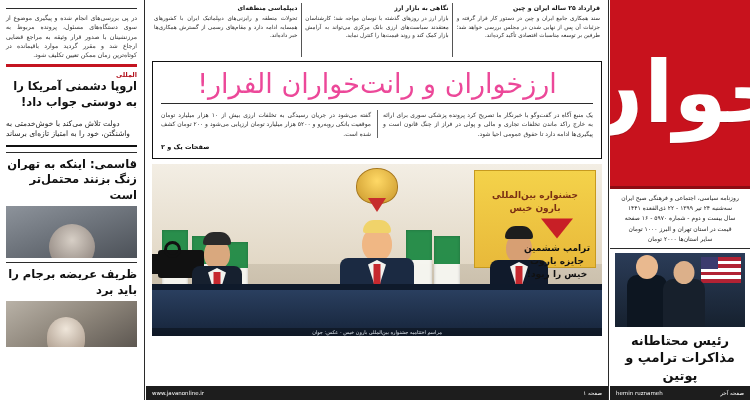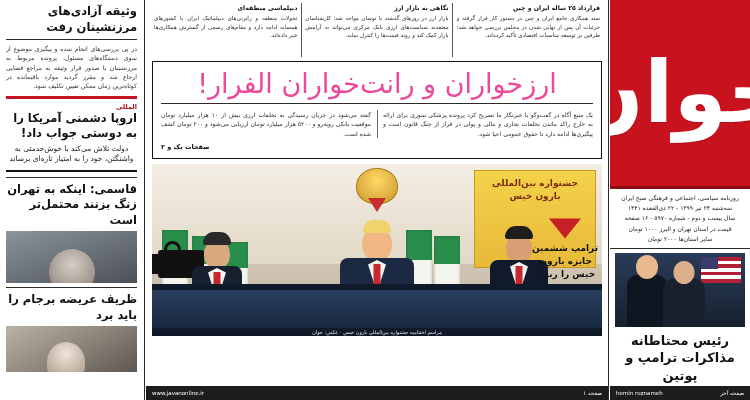--- a/index.html
+++ b/index.html
@@ -34,21 +34,21 @@
   
   .l-head{
     font-size:11.5px;font-weight:bold;line-height:1.35;
     text-align:right;direction:rtl;color:#111;
   }
   .l-body{
     font-size:6.2px;line-height:1.5;text-align:justify;direction:rtl;color:#333;
     margin-top:3px;
   }
   .l-kicker{font-size:6.5px;color:#b3121d;font-weight:bold;direction:rtl;text-align:right;}
-  .l-sub{font-size:7.5px;line-height:1.4;direction:rtl;text-align:center;color:#222;margin-top:2px;}
+  .l-sub{font-size:7.5px;line-height:1.4;direction:rtl;text-align:left;color:#222;margin-top:8px;}
   .redbar{height:3px;background:#c41420;margin:5px 0 4px;}
   .l-block{margin-bottom:4px;}
   .l-portrait{
     width:100%;height:52px;margin-top:3px;
     background:linear-gradient(160deg,#8d939b 0%,#6f757d 45%,#4c5158 100%);
     position:relative;overflow:hidden;
   }
   .l-portrait:after{
     content:"";position:absolute;left:50%;bottom:-12px;width:46px;height:46px;
     transform:translateX(-50%);border-radius:50%;
@@ -106,21 +106,21 @@
     position:absolute;left:0;right:0;top:0;height:58%;
     background:linear-gradient(180deg,#f3eee4,#e2d8c6);
   }
   .ph-banner{
     position:absolute;right:6px;top:6px;width:120px;height:96px;
     background:linear-gradient(180deg,#f4d24a,#e8b93a);
     border:1px solid #c79a1f;transform:rotate(0deg);
   }
   .ph-banner .bt{
     position:absolute;inset:6px;direction:rtl;text-align:center;
-    font-size:9px;font-weight:bold;color:#7a2f13;line-height:1.5;
+    font-size:9px;font-weight:bold;color:#7a2f13;line-height:1.5;margin-top:12px;
   }
   .ph-crest{
     position:absolute;left:50%;top:4px;transform:translateX(-50%);
     width:40px;height:34px;border-radius:50% 50% 45% 45%;
     background:radial-gradient(circle at 50% 35%,#ffd966,#c9962a);
     border:1px solid #a8791f;
   }
   .ph-ribbon{
     position:absolute;left:50%;top:34px;transform:translateX(-50%);
     width:0;height:0;border-left:9px solid transparent;border-right:9px solid transparent;
@@ -163,21 +163,21 @@
     position:absolute;left:6px;bottom:58px;width:46px;height:28px;background:#111;border-radius:3px;
   }
   .camera:before{content:"";position:absolute;left:-10px;top:4px;width:12px;height:20px;background:#111;border-radius:2px;}
   .camera:after{content:"";position:absolute;left:6px;top:-9px;width:11px;height:11px;border-radius:50%;border:3px solid #111;}
   .ph-caption{
     position:absolute;left:0;bottom:0;width:100%;
     font-size:5px;color:#dfe6ee;direction:rtl;text-align:center;padding:1px 0;
     background:rgba(0,0,0,.35);
   }
   .m-sidecap{
-    position:absolute;right:0;top:50%;transform:translateY(-50%);
+    position:absolute;right:8px;top:50%;transform:translateY(-50%);
     width:74px;direction:rtl;text-align:center;
   }
   .m-sidecap .arrow{
     width:0;height:0;margin:0 auto 4px;border-left:16px solid transparent;
     border-right:16px solid transparent;border-top:20px solid #c81f26;
   }
   .m-sidecap .t{font-size:9px;font-weight:bold;line-height:1.45;color:#111;}
 
   
   .mast{
@@ -231,21 +231,20 @@
   }
 </style>
 </head>
 <body>
 
 <div class="page">
 
   <div class="col-left rtl">
 
     <div class="l-block">
-      <div class="l-head">وثیقه آزادی‌های مرزنشینان رفت</div>
       <div class="hr-thin"></div>
       <div class="l-body">در پی بررسی‌های انجام شده و پیگیری موضوع از سوی دستگاه‌های مسئول، پرونده مربوط به مرزنشینان با صدور قرار وثیقه به مراجع قضایی ارجاع شد و مقرر گردید موارد باقیمانده در کوتاه‌ترین زمان ممکن تعیین تکلیف شود.</div>
     </div>
 
     <div class="redbar"></div>
 
     <div class="l-block">
       <div class="l-kicker">المللی</div>
       <div class="l-head">اروپا دشمنی آمریکا را به دوستی جواب داد!</div>
       <div class="l-sub">دولت تلاش می‌کند با خوش‌خدمتی به واشنگتن، خود را به امتیاز تازه‌ای برساند</div>

